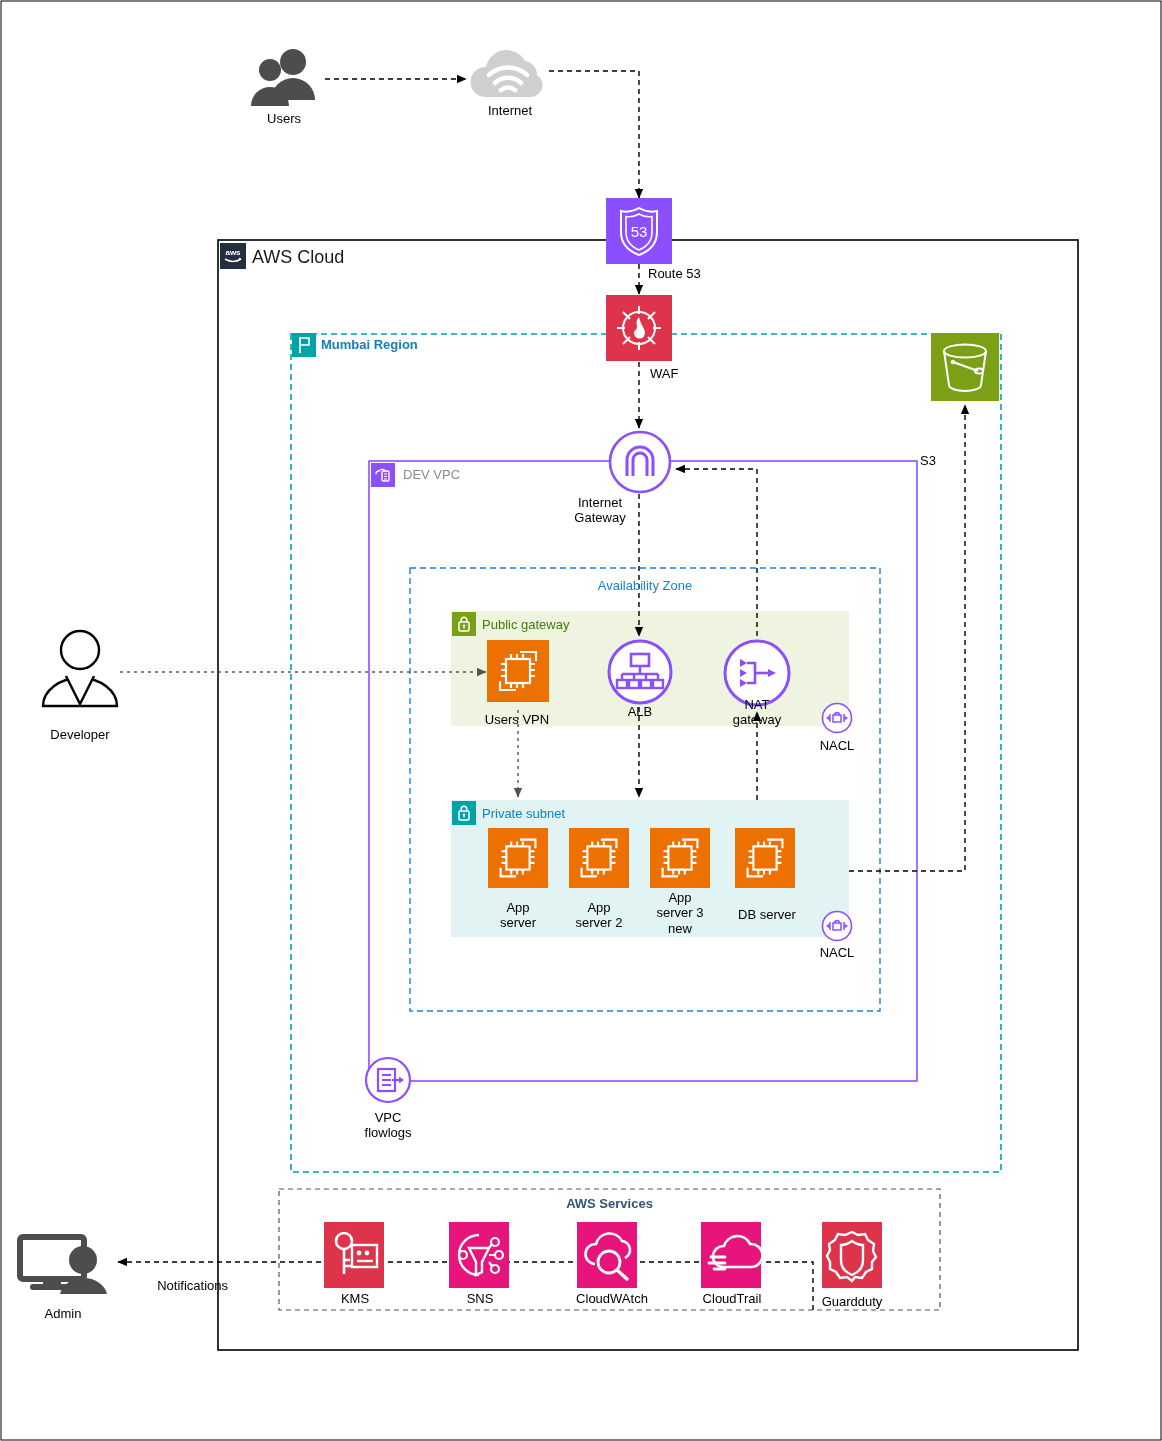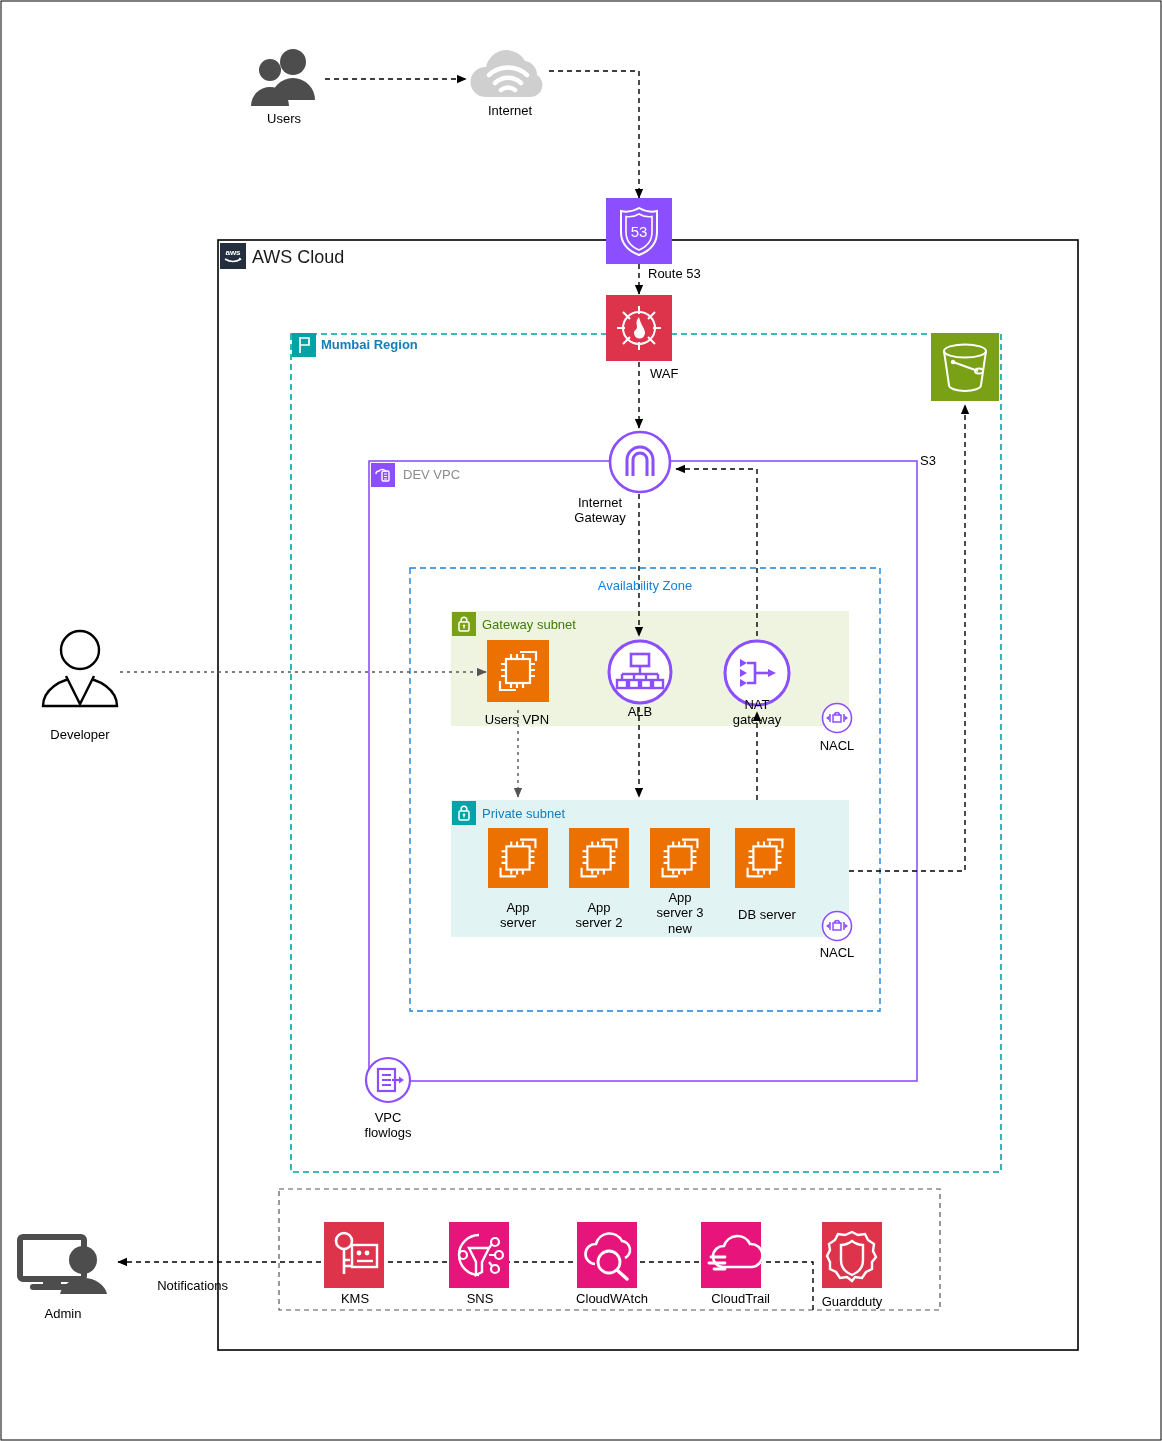--- a/index.html
+++ b/index.html
@@ -99,21 +99,21 @@
 
   <div class="node" style="left:452px;top:612px;">
     <svg width="24" height="24" viewBox="0 0 24 24">
       <rect width="24" height="24" fill="#7AA116"></rect>
       <rect x="7" y="10" width="10" height="9" rx="1.2" stroke="#fff" stroke-width="1.5" fill="none"></rect>
       <path d="M9.2,10 L9.2,8 a2.8,2.8 0 0 1 5.6,0 L14.8,10" stroke="#fff" stroke-width="1.5" fill="none"></path>
       <circle cx="12" cy="13.6" r="1.2" fill="#fff"></circle>
       <rect x="11.4" y="13.6" width="1.2" height="3" fill="#fff"></rect>
     </svg>
   </div>
-  <div class="lbl" style="left:482px;top:617px;text-align:left;color:#3F7E00;">Gateway subnet</div>
+  <div class="lbl" style="left:482px;top:617px;text-align:left;color:#3F7E00;">Public gateway</div>
 
   <div class="node" style="left:452px;top:801px;">
     <svg width="24" height="24" viewBox="0 0 24 24">
       <rect width="24" height="24" fill="#00A4A6"></rect>
       <rect x="7" y="10" width="10" height="9" rx="1.2" stroke="#fff" stroke-width="1.5" fill="none"></rect>
       <path d="M9.2,10 L9.2,8 a2.8,2.8 0 0 1 5.6,0 L14.8,10" stroke="#fff" stroke-width="1.5" fill="none"></path>
       <circle cx="12" cy="13.6" r="1.2" fill="#fff"></circle>
       <rect x="11.4" y="13.6" width="1.2" height="3" fill="#fff"></rect>
     </svg>
   </div>
@@ -343,20 +343,21 @@
       <circle cx="24" cy="24" r="22" fill="#fff" stroke="#8C4FFF" stroke-width="2.2"></circle>
       <rect x="14" y="13" width="17" height="22" stroke="#8C4FFF" stroke-width="2.2" fill="none"></rect>
       <path d="M18,19 h9 M18,24 h9 M18,29 h9" stroke="#8C4FFF" stroke-width="2"></path>
       <path d="M28,24 L38,24" stroke="#8C4FFF" stroke-width="2.2"></path>
       <path d="M35,20.5 L40,24 L35,27.5 z" fill="#8C4FFF"></path>
     </svg>
   </div>
   <div class="lbl" style="left:340px;top:1110px;width:96px;">VPC
 flowlogs</div>
 
+  <div class="boxlabel" style="left:279px;top:1196px;width:661px;text-align:center;color:#31557A;">AWS Services</div>
 
   <div class="node" style="left:324px;top:1222px;">
     <svg width="60" height="66" viewBox="0 0 60 66">
       <rect width="60" height="66" fill="#DD344C"></rect>
       <circle cx="20" cy="19" r="8" stroke="#fff" stroke-width="2.6" fill="none"></circle>
       <path d="M20,27 L20,52" stroke="#fff" stroke-width="2.6"></path>
       <path d="M20,44 L27,44 M20,38 L26,38" stroke="#fff" stroke-width="2.6"></path>
       <rect x="28" y="23" width="25" height="22" stroke="#fff" stroke-width="2.4" fill="none"></rect>
       <circle cx="35" cy="31" r="2.4" fill="#fff"></circle>
       <circle cx="43" cy="31" r="2.4" fill="#fff"></circle>
@@ -389,21 +390,21 @@
   </div>
   <div class="lbl" style="left:552px;top:1291px;width:120px;">CloudWAtch</div>
 
   <div class="node" style="left:701px;top:1222px;">
     <svg width="60" height="66" viewBox="0 0 60 66">
       <rect width="60" height="66" fill="#E7157B"></rect>
       <path d="M22,45 a10,10 0 0 1 1,-21 a14,14 0 0 1 26,-2 a9,9 0 0 1 2,23 z" stroke="#fff" stroke-width="2.6" fill="none"></path>
       <path d="M10,35 h14 M8,41 h16 M13,47 h11" stroke="#fff" stroke-width="2.8" stroke-linecap="round"></path>
     </svg>
   </div>
-  <div class="lbl" style="left:650px;top:1291px;width:120px;text-align:right;">CloudTrail</div>
+  <div class="lbl" style="left:672px;top:1291px;width:120px;">CloudTrail</div>
 
   <div class="node" style="left:822px;top:1222px;">
     <svg width="60" height="66" viewBox="0 0 60 66">
       <rect width="60" height="66" fill="#DD344C"></rect>
       <path d="M30,10 L36,13 L43,12 L46,18 L52,22 L51,29 L54,35 L50,40 L50,47 L44,50 L40,56 L33,55 L30,59 L25,55 L18,56 L14,50 L8,47 L8,40 L5,34 L8,28 L7,22 L13,18 L16,12 L23,13 z" stroke="#fff" stroke-width="2.4" fill="none"></path>
       <path d="M30,19 C26,22 22,23 19,23 L19,38 C19,47 25,51 30,53 C35,51 41,47 41,38 L41,23 C38,23 34,22 30,19 Z" stroke="#fff" stroke-width="2.4" fill="none"></path>
     </svg>
   </div>
   <div class="lbl" style="left:802px;top:1294px;width:100px;">Guardduty</div>
 

